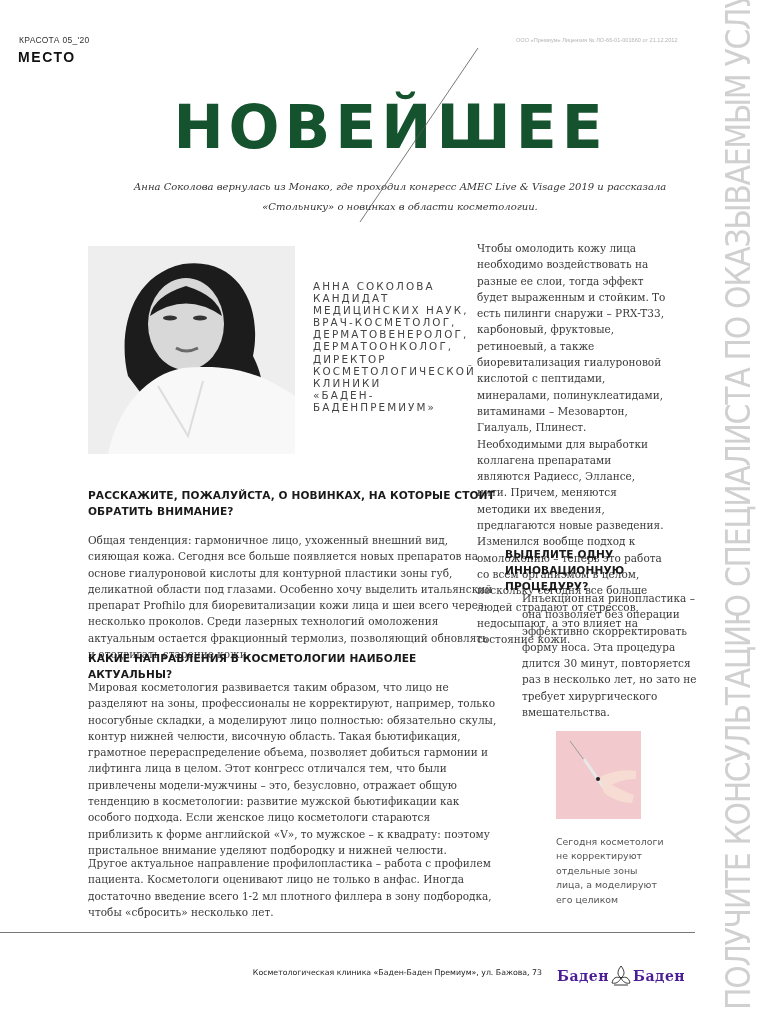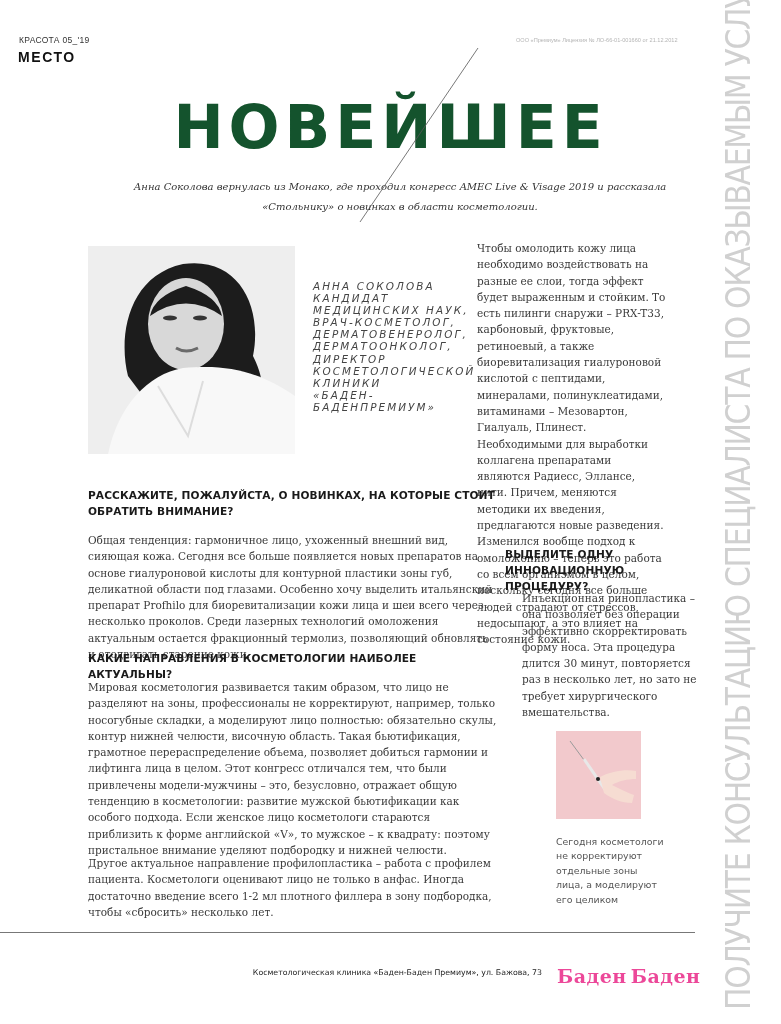--- a/index.html
+++ b/index.html
@@ -12,21 +12,21 @@
   .license { left:516px; top:37px; font-size:5.6px; color:#b5b5b5; white-space:nowrap; }
 
   .headline { left:0; width:781px; top:92px; text-align:center; font-size:60px; font-weight:bold; letter-spacing:5px; color:#14532d; font-family:"DejaVu Sans", sans-serif; line-height:70px; }
   .diag { left:0; top:0; width:781px; height:260px; pointer-events:none; }
 
   .lead { left:120px; width:560px; top:177px; text-align:center; font-style:italic; font-size:10px; line-height:20px; color:#333; font-family:"DejaVu Serif", serif; }
 
   .portrait { left:88px; top:246px; width:207px; height:208px; background:#efefef; overflow:hidden; }
 
   .bio { left:313px; top:280px; width:190px; font-size:10.4px; letter-spacing:2.1px; line-height:12.1px; color:#444; font-family:"DejaVu Sans", sans-serif; }
-  .bio div { white-space:nowrap;font-style:italic; }
+  .bio div { white-space:nowrap; }
 
   .col-right { left:477px; top:240px; width:190px; font-size:10.2px; line-height:16.1px; color:#3a3a3a; text-align:left; }
   .q { font-family:"DejaVu Sans", sans-serif; font-weight:bold; font-size:10.6px; color:#1a1a1a; line-height:16px; letter-spacing:0.1px; }
   .p { font-size:10.5px; line-height:16.3px; color:#3a3a3a; }
 
   .q1 { left:88px; top:487px; width:410px; }
   .p1 { left:88px; top:532px; width:410px; }
   .q2 { left:88px; top:650px; width:410px; }
   .p2 { left:88px; top:679px; width:410px; }
   .p3 { left:88px; top:855px; width:410px; }
@@ -34,28 +34,28 @@
   .q3 { left:505px; top:546px; width:190px; }
   .p4 { left:522px; top:590px; width:190px; }
 
   .photo-syringe { left:556px; top:731px; width:85px; height:88px; background:#f2c9cc; overflow:hidden; }
   .caption { left:556px; top:835px; width:110px; font-size:9.4px; line-height:14.4px; color:#555; font-family:"DejaVu Sans", sans-serif; }
 
   .rule { left:0; top:932px; width:695px; height:1px; background:#777; }
 
   .footer-text { left:200px; width:342px; top:966px; text-align:right; font-size:7.8px; line-height:14px; color:#222; font-family:"DejaVu Sans", sans-serif; }
   .logo { left:557px; top:962px; width:140px; height:28px; display:flex; align-items:center; gap:2px; }
-  .logo span.word { font-family:"DejaVu Serif", serif; font-weight:bold; font-size:19px; color:#ec4899; letter-spacing:0.5px;text-align:center; }
+  .logo span.word { font-family:"DejaVu Serif", serif; font-weight:bold; font-size:14px; color:#4c1d95; letter-spacing:0.5px;text-align:center; }
 
   .vertical { left:708px; top:1010px; width:1000px; height:60px; transform-origin:0 0; transform:rotate(-90deg); font-family:"DejaVu Sans", sans-serif; font-size:34px; color:#d0d0d0; letter-spacing:-1.5px; white-space:nowrap; line-height:60px; transform:rotate(-90deg) scaleX(0.88); font-weight:normal; }
 </style>
 </head>
 <body>
 
-<div class="abs section-label sans">КРАСОТА 05_'19</div>
+<div class="abs section-label sans">КРАСОТА 05_'20</div>
 <div class="abs section-name sans">МЕСТО</div>
 <div class="abs license sans">ООО «Премиум» Лицензия № ЛО-66-01-001660 от 21.12.2012</div>
 
 <div class="abs headline">НОВЕЙШЕЕ</div>
 
 <div class="abs lead">Анна Соколова вернулась из Монако, где проходил конгресс AMEC Live &amp; Visage 2019 и рассказала «Стольнику» о новинках в области косметологии.</div>
 
 <svg class="abs diag" viewBox="0 0 781 260" width="781" height="260">
   <line x1="478" y1="48" x2="360" y2="222" stroke="#555" stroke-width="0.8"></line>
 </svg>

